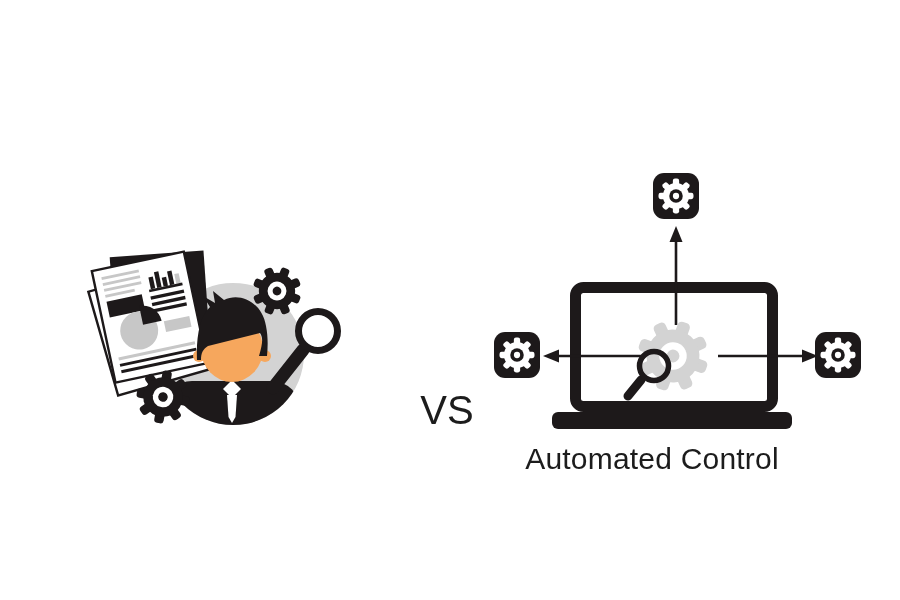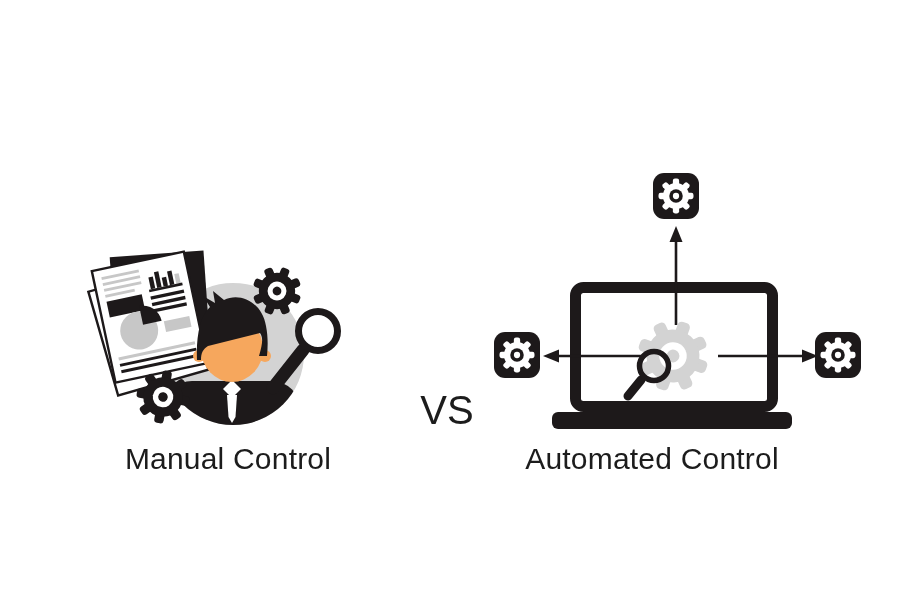--- a/index.html
+++ b/index.html
@@ -159,15 +159,14 @@
     <g>
       <rect x="494" y="288" width="46" height="46" rx="11" class="ink-f"></rect>
       <use href="#gear8" transform="translate(517 311) scale(1.65)" style="color:#ffffff;--hole:var(--ink,#1d191a)"></use>
     </g>
     <g>
       <rect x="815" y="288" width="46" height="46" rx="11" class="ink-f"></rect>
       <use href="#gear8" transform="translate(838 311) scale(1.65)" style="color:#ffffff;--hole:var(--ink,#1d191a)"></use>
     </g>
   </svg>
 
-  <div id="manual-label" class="caption">Manual Control</div>
   <div id="automated-label" class="caption">Automated Control</div>
 </div>
 
 </body></html>

